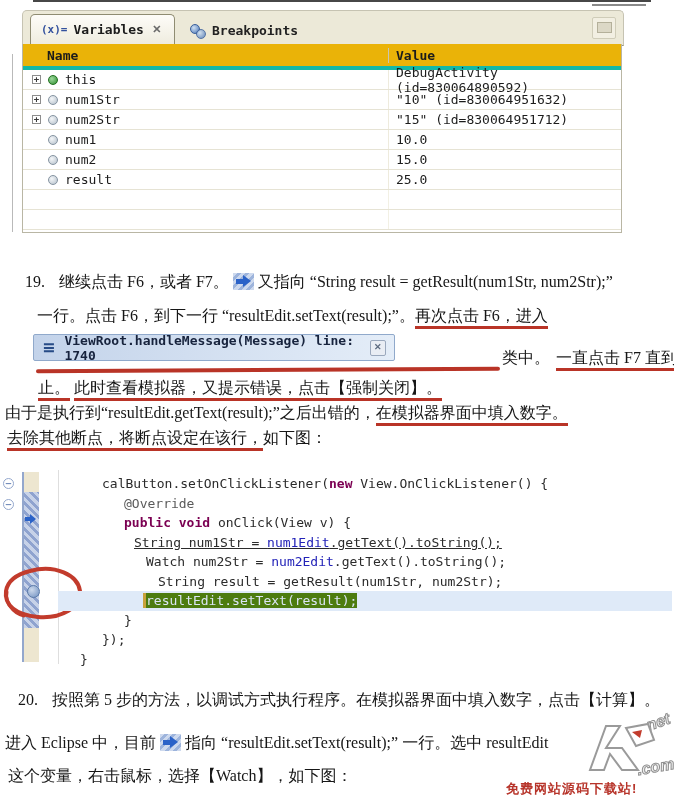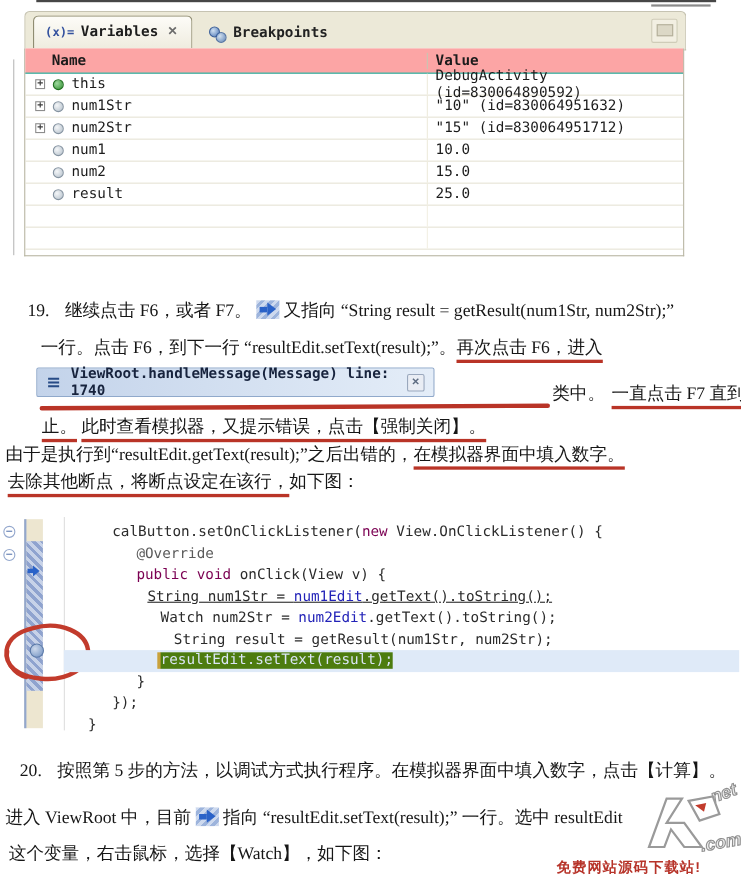--- a/index.html
+++ b/index.html
@@ -28,21 +28,21 @@
           background:radial-gradient(circle at 35% 35%,#cfe0f2,#4a75b5);border:1px solid #3a5f9a;}
   .bpt-dot.d1{left:0;top:0;}
   .bpt-dot.d2{left:6px;top:5px;opacity:.85;}
   .view-toolbar-icon{position:absolute;right:7px;top:6px;width:22px;height:20px;background:#f2efe2;
           border:1px solid #cfccb8;border-radius:2px;}
   .view-toolbar-icon::before{content:"";position:absolute;left:4px;top:4px;width:13px;height:9px;
           background:#dcd8c6;border:1px solid #b4b09a;}
 
   .vtable{position:absolute;left:22px;top:44px;width:600px;height:189px;background:#fff;
           border:1px solid #b9b6a4;border-top:none;box-sizing:border-box;}
-  .vhead{height:22px;background:#fca5a5;border-bottom:1px solid #14b8a6;display:flex;align-items:center;
+  .vhead{height:22px;background:#eab308;border-bottom:4px solid #14b8a6;display:flex;align-items:center;
           font:bold 13px "DejaVu Sans Mono",monospace;color:#1b1b1b;}
   .vhead .hname{width:366px;box-sizing:border-box;padding-left:24px;border-right:1px solid #c9c5b2;}
   .vhead .hval{flex:1;padding-left:7px;}
   .vrow{height:19px;display:flex;align-items:center;border-bottom:1px solid #e6e3d4;
           font:13px "DejaVu Sans Mono",monospace;}
   .vname{width:366px;box-sizing:border-box;display:flex;align-items:center;gap:7px;padding-left:9px;
           border-right:1px solid #eeebdd;height:100%;}
   .expand{width:9px;height:9px;box-sizing:border-box;border:1px solid #8d8d8d;background:#fff;
           font:bold 9px/7px "DejaVu Sans Mono",monospace;text-align:center;color:#3c3c3c;flex:none;}
   .expand.hidden{visibility:hidden;}
@@ -89,21 +89,21 @@
   .ruler-arrow .stem{position:absolute;left:0;top:3px;width:5px;height:4px;background:#2a62c8;}
   .ruler-arrow .head{position:absolute;left:5px;top:0;width:0;height:0;
        border-top:5px solid transparent;border-bottom:5px solid transparent;border-left:6px solid #2a62c8;}
   .bp{position:absolute;left:27px;top:115px;width:13px;height:13px;border-radius:50%;box-sizing:border-box;
        background:radial-gradient(circle at 35% 35%,#cdd9ec,#6e8fc0);border:1px solid #5a79a8;}
   .red-loop{position:absolute;left:0;top:92px;}
   .codelines{position:absolute;left:58px;top:4px;right:2px;
        font:13px/19.5px "DejaVu Sans Mono",monospace;color:#2b2b2b;}
   .cline{height:19.5px;white-space:pre;}
   .cline.hl{background:#dfeaf8;}
-  .tok-k{color:#7b0052;font-weight:normal;}
+  .tok-k{color:#7b0052;font-weight:bold;}
   .tok-m{color:#2323b8;}
   .tok-a{color:#5a5a5a;}
   .tok-sel{background:#4d7c0f;color:#dbe6f5;box-shadow:-3px 0 0 #c9a23c;}
 
   
   .wm{position:absolute;left:480px;top:712px;width:194px;height:88px;
       font-family:"Liberation Sans",sans-serif;pointer-events:none;}
   .wm-net{position:absolute;right:4px;top:2px;transform:rotate(-20deg);
       font:italic bold 16px "Liberation Sans",sans-serif;color:#ececec;
       -webkit-text-stroke:1px #8f8f8f;}
@@ -266,21 +266,21 @@
         <div class="cline" style="padding-left: 66px;"><span class="tok-p">}</span></div>
         <div class="cline" style="padding-left: 44px;"><span class="tok-p">});</span></div>
         <div class="cline" style="padding-left: 22px;"><span class="tok-p">}</span></div>
       </div>
   </div>
 
   <div class="tline" style="left:18px;top:690px;">
     <span class="stepnum">20.</span><span>按照第 5 步的方法，以调试方式执行程序。在模拟器界面中填入数字，点击【计算】。</span>
   </div>
   <div class="tline" style="left:5px;top:733px;">
-    <span>进入 ViewRoot 中，目前</span><span class="ptr"><span class="stem"></span><span class="head"></span></span><span>指向 “resultEdit.setText(result);” 一行。选中 resultEdit</span>
+    <span>进入 Eclipse 中，目前</span><span class="ptr"><span class="stem"></span><span class="head"></span></span><span>指向 “resultEdit.setText(result);” 一行。选中 resultEdit</span>
   </div>
   <div class="tline" style="left:8px;top:766px;">
     <span>这个变量，右击鼠标，选择【Watch】，如下图：</span>
   </div>
 
   <div class="wm">
     <div class="wm-net">.net</div>
     <svg class="wm-mark" width="82" height="58" viewBox="0 0 82 58">
       <path d="M 14 50 L 30 6 L 44 6 L 30 28 L 46 28 L 62 50 L 46 50 L 34 34 L 28 50 Z" fill="#ffffff" stroke="#9a9a9a" stroke-width="2"></path>
       <path d="M 50 8 L 72 4 L 78 20 L 60 26 Z" fill="#ffffff" stroke="#9a9a9a" stroke-width="2"></path>

